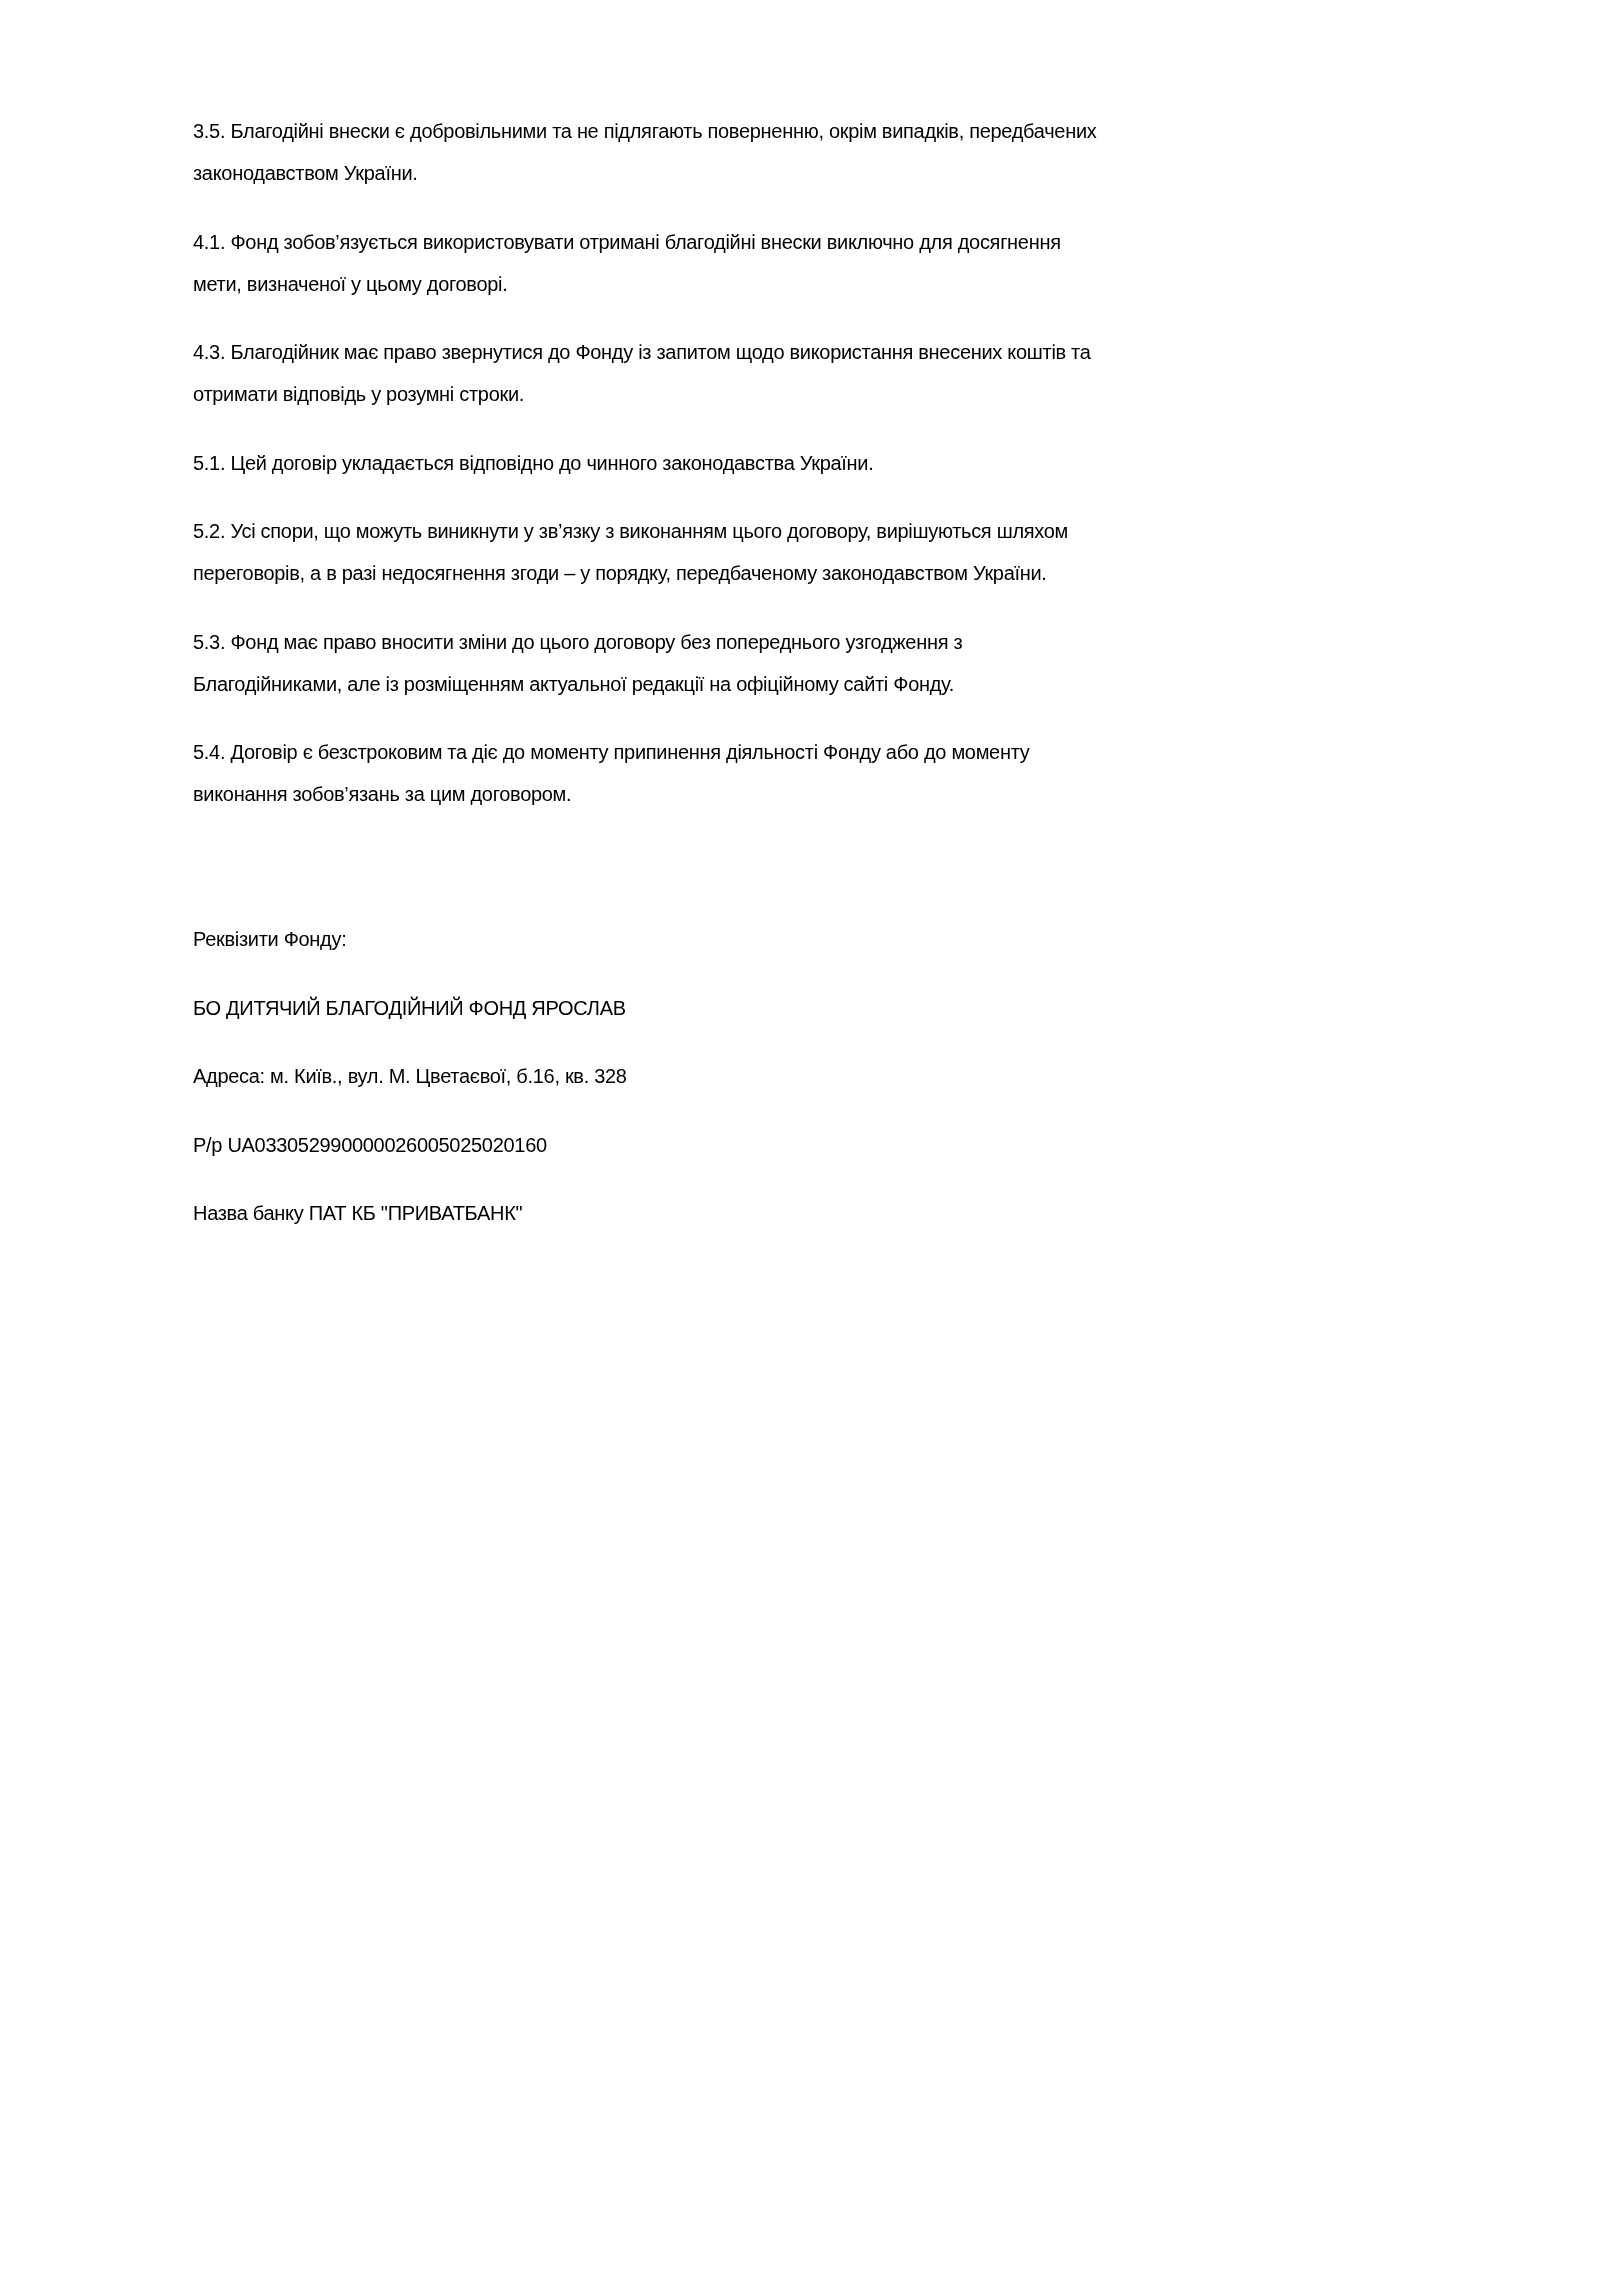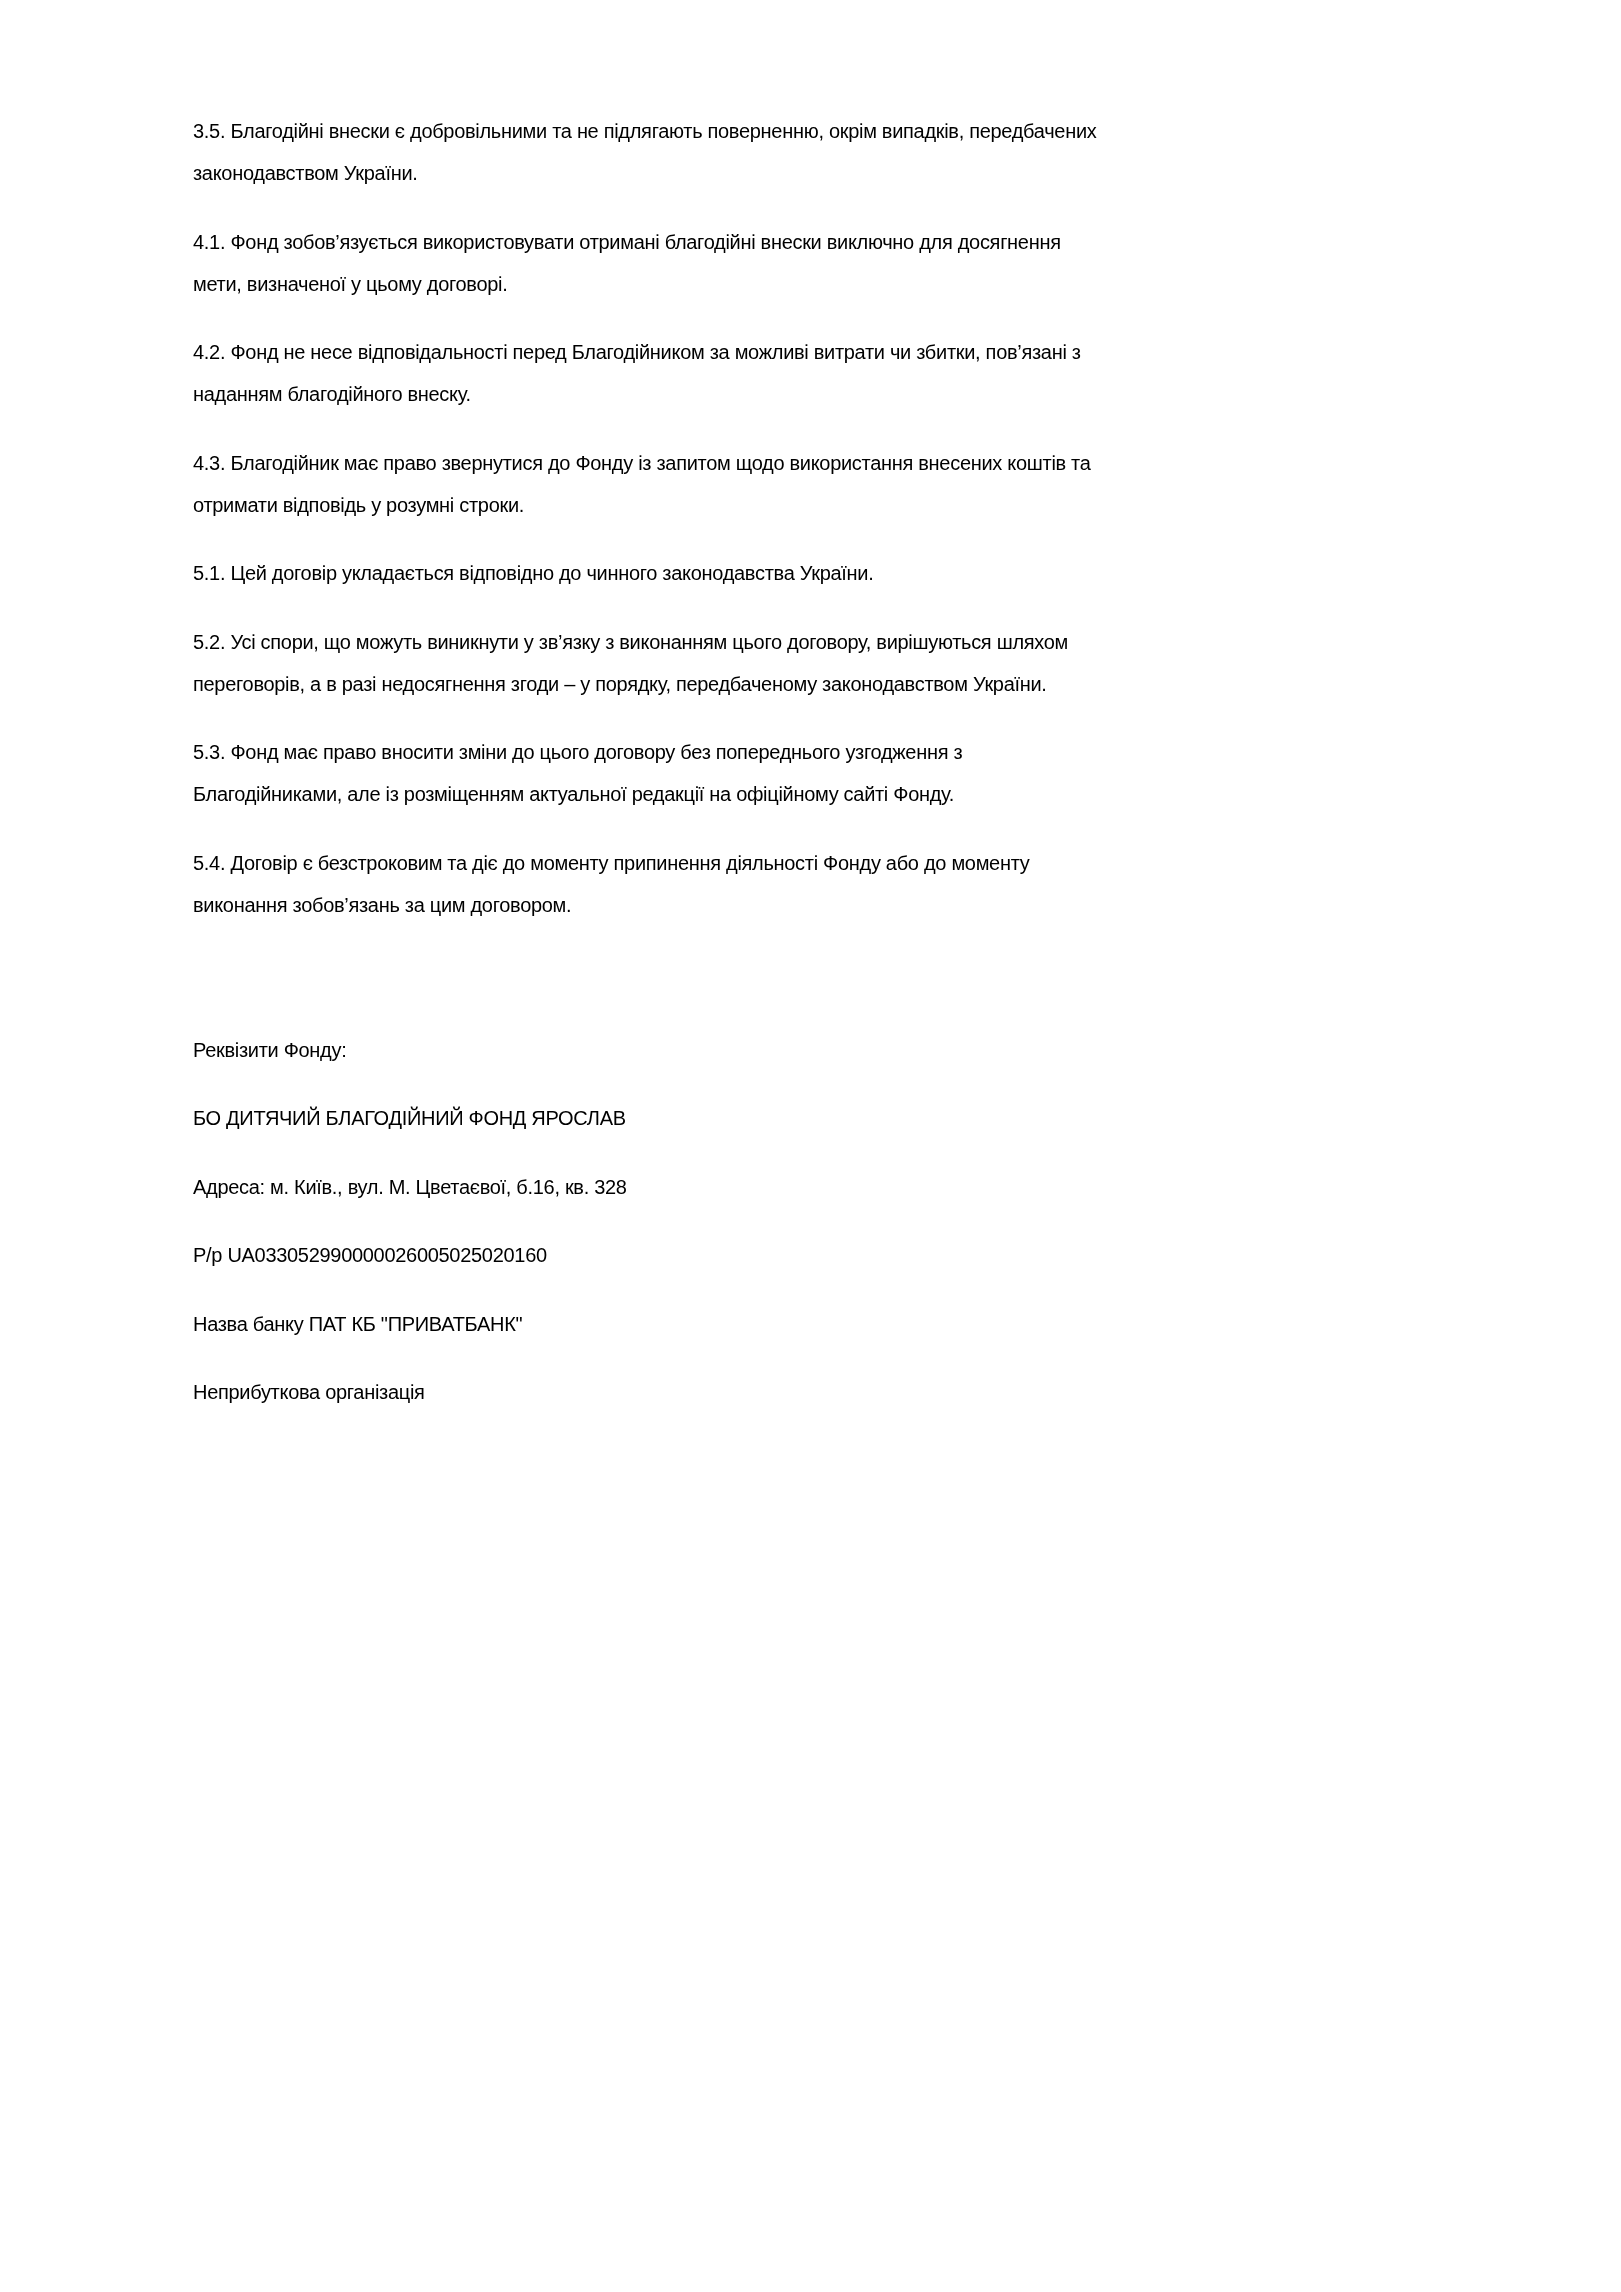--- a/index.html
+++ b/index.html
@@ -41,22 +41,20 @@
 <div class="page">
   <div class="content">
 
     <p class="para">3.5. Благодійні внески є добровільними та не підлягають поверненню, окрім випадків, передбачених
 законодавством України.</p>
 
 
     <p class="para">4.1. Фонд зобов’язується використовувати отримані благодійні внески виключно для досягнення
 мети, визначеної у цьому договорі.</p>
 
-    <p class="para">4.2. Фонд не несе відповідальності перед Благодійником за можливі витрати чи збитки, пов’язані з
-наданням благодійного внеску.</p>
 
     <p class="para">4.3. Благодійник має право звернутися до Фонду із запитом щодо використання внесених коштів та
 отримати відповідь у розумні строки.</p>
 
 
     <p class="para">5.1. Цей договір укладається відповідно до чинного законодавства України.</p>
 
     <p class="para">5.2. Усі спори, що можуть виникнути у зв’язку з виконанням цього договору, вирішуються шляхом
 переговорів, а в разі недосягнення згоди – у порядку, передбаченому законодавством України.</p>
 
@@ -71,18 +69,17 @@
 
       <p class="para">БО ДИТЯЧИЙ БЛАГОДІЙНИЙ ФОНД ЯРОСЛАВ</p>
 
       <p class="para">Адреса: м. Київ., вул. М. Цветаєвої, б.16, кв. 328</p>
 
 
       <p class="para">Р/р UA033052990000026005025020160</p>
 
       <p class="para">Назва банку ПАТ КБ "ПРИВАТБАНК"</p>
 
-      <p class="para">Неприбуткова організація</p>
     </div>
 
   </div>
 </div>
 
 
 </body></html>

